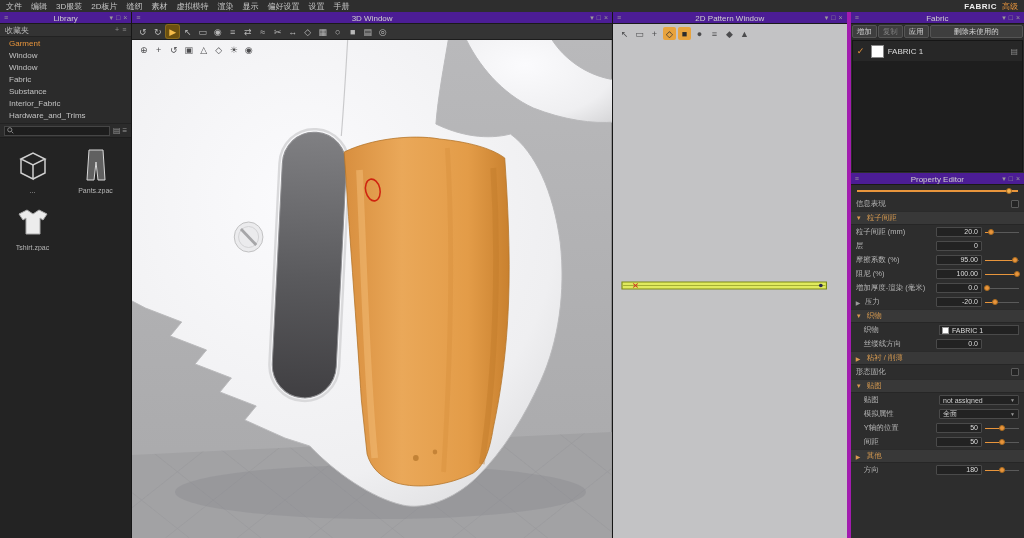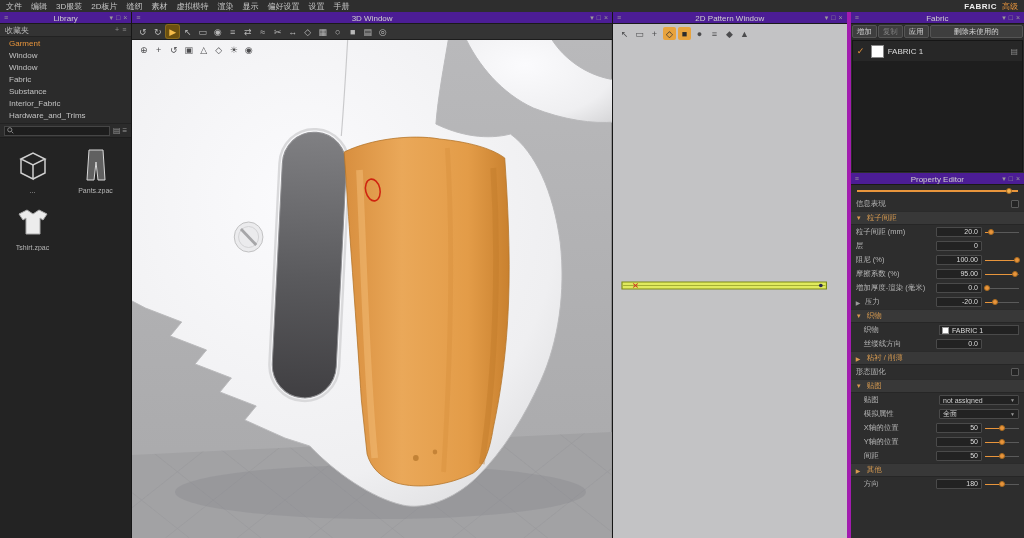--- a/index.html
+++ b/index.html
@@ -413,35 +413,35 @@
                 <span class="fill" style="width:18%"></span>
                 <span class="knob" style="left:calc(18% - 3px)"></span>
               </span>
             </div>
             <div class="prow">
               <span class="plabel">层</span>
               <span class="valbox">0</span>
               <span class="slider empty"></span>
             </div>
             <div class="prow">
+              <span class="plabel">摩擦系数 (%)</span>
+              <span class="valbox">95.00</span>
+              <span class="slider">
+                <span class="track"></span>
+                <span class="fill" style="width:88%"></span>
+                <span class="knob" style="left:calc(88% - 3px)"></span>
+              </span>
+            </div>
+            <div class="prow">
               <span class="plabel">阻尼 (%)</span>
               <span class="valbox">100.00</span>
               <span class="slider">
                 <span class="track"></span>
                 <span class="fill" style="width:95%"></span>
                 <span class="knob" style="left:calc(95% - 3px)"></span>
-              </span>
-            </div>
-            <div class="prow">
-              <span class="plabel">摩擦系数 (%)</span>
-              <span class="valbox">95.00</span>
-              <span class="slider">
-                <span class="track"></span>
-                <span class="fill" style="width:88%"></span>
-                <span class="knob" style="left:calc(88% - 3px)"></span>
               </span>
             </div>
             <div class="prow">
               <span class="plabel">增加厚度-渲染 (毫米)</span>
               <span class="valbox">0.0</span>
               <span class="slider">
                 <span class="track"></span>
                 <span class="fill" style="width:5%"></span>
                 <span class="knob" style="left:calc(5% - 3px)"></span>
               </span>
@@ -492,29 +492,20 @@
               </span>
             </div>
             <div class="prow indent">
               <span class="plabel">模拟属性</span>
               <span class="dropdown">
                 <span class="dd-text">全面</span>
                 <span class="dd-caret">▼</span>
               </span>
             </div>
             <div class="prow indent">
-              <span class="plabel">X轴的位置</span>
-              <span class="valbox">50</span>
-              <span class="slider">
-                <span class="track"></span>
-                <span class="fill" style="width:50%"></span>
-                <span class="knob" style="left:calc(50% - 3px)"></span>
-              </span>
-            </div>
-            <div class="prow indent">
               <span class="plabel">Y轴的位置</span>
               <span class="valbox">50</span>
               <span class="slider">
                 <span class="track"></span>
                 <span class="fill" style="width:50%"></span>
                 <span class="knob" style="left:calc(50% - 3px)"></span>
               </span>
             </div>
             <div class="prow indent">
               <span class="plabel">间距</span>

